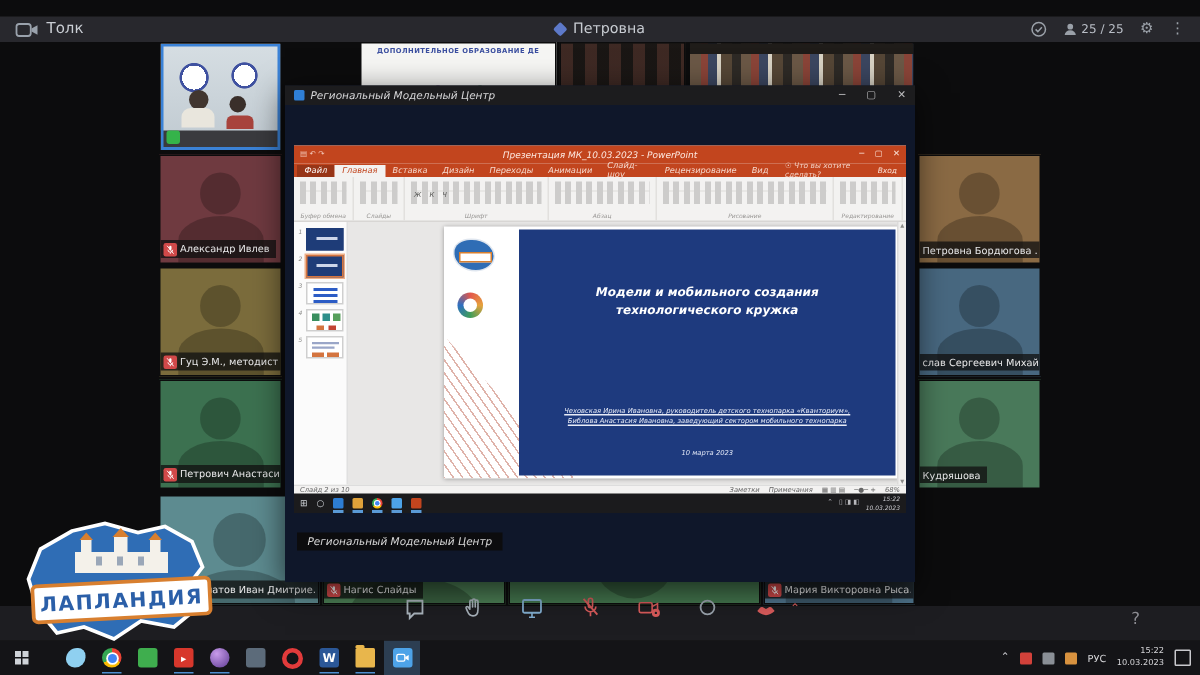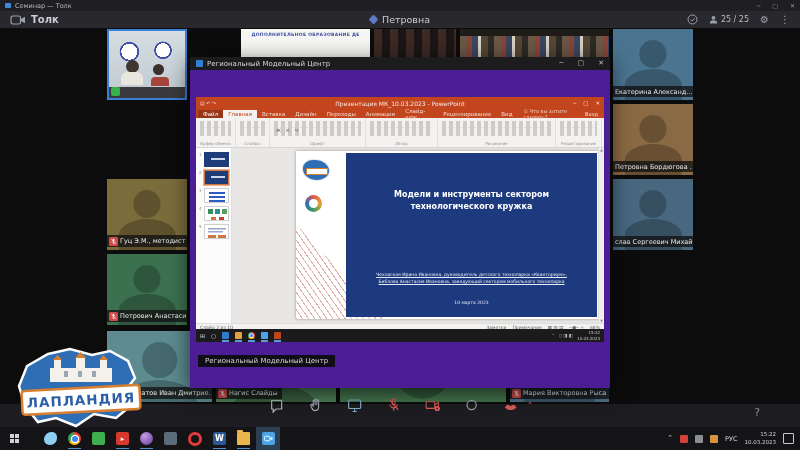--- a/index.html
+++ b/index.html
@@ -9,21 +9,21 @@
   
   .os-bar{position:absolute;left:0;top:0;width:800px;height:11px;background:#1f1f23;
     display:flex;align-items:center;padding:0 5px;box-sizing:border-box;}
   .os-app-icon{width:6px;height:5px;background:#3e8ad6;border-radius:1px;margin-right:4px;}
   .os-title{font-size:6.5px;color:#b6b8bd;}
   .os-ctrls{margin-left:auto;display:flex;gap:12px;color:#9b9da3;font-size:6px;line-height:1;}
 
   
   .app-bar{position:absolute;left:0;top:11px;width:800px;height:17px;background:#28282d;
     display:flex;align-items:center;padding:0 10px;box-sizing:border-box;}
-  .brand{display:flex;align-items:flex-end;gap:5px;color:#caced4;font-size:10px;font-weight:bold;}
+  .brand{display:flex;align-items:flex-end;gap:5px;color:#caced4;font-size:10px;font-weight:normal;}
   .center-title{position:absolute;left:50%;transform:translateX(-50%);display:flex;align-items:center;gap:5px;
     color:#c7cbd1;font-size:9.5px;}
   .gem{width:7px;height:7px;background:#5d79c9;border-radius:1.5px;transform:rotate(45deg);}
   .right-tools{margin-left:auto;display:flex;align-items:center;gap:11px;color:#a7abb2;}
   .count{font-size:8px;color:#b9bec6;display:flex;align-items:center;gap:3px;}
   .glyph{font-size:10px;line-height:1;color:#9aa0a8;}
 
   
   .stage{position:absolute;left:0;top:28px;width:800px;height:377px;background:#0c0c0d;z-index:1;}
   .tile{position:absolute;overflow:hidden;background:#2a2a2e;box-sizing:border-box;border:1px solid #0c0c0d;}
@@ -50,22 +50,22 @@
   .t-video-people::after{content:"";position:absolute;left:18%;top:60%;width:22px;height:13px;
     border-radius:6px 6px 0 0;background:#e9e6dd;box-shadow:28px 3px 0 -2px #a8433c;}
   .t-diagram{background:#f6f6f4;}
   .t-diagram .net{position:absolute;left:50%;top:55%;width:56px;height:40px;transform:translate(-50%,-50%);}
   .t-video-dark{background:repeating-linear-gradient(90deg,rgba(125,62,50,.28) 0 8px,rgba(0,0,0,.32) 8px 16px),#26211e;}
   .t-video-books{background:
     linear-gradient(#1f1c19 0 7px, rgba(0,0,0,0) 7px) ,
     repeating-linear-gradient(90deg,#6b5846 0 7px,#8a4438 7px 12px,#3b4660 12px 18px,#d8d2c4 18px 21px,#554636 21px 28px,#2e2a26 28px 34px);}
 
   
-  .sw{position:absolute;left:190px;top:57px;width:420px;height:331px;background:#4c1d95;z-index:20;
-    box-shadow:0 5px 20px rgba(0,0,0,.65);}
+  .sw{position:absolute;left:190px;top:57px;width:420px;height:331px;background:#0f172a;z-index:20;
+    box-shadow:0 5px 20px rgba(0,0,0,.65);font-style:italic;}
   .sw-titlebar{height:13px;background:#1c1c1e;display:flex;align-items:center;padding:0 6px;gap:4px;}
   .sw-icon{width:7px;height:7px;background:#2f7fd6;border-radius:1px;}
   .sw-title{font-size:7px;color:#d6d6d8;}
   .sw-ctrls{margin-left:auto;display:flex;gap:14px;color:#bcbcbe;font-size:7px;line-height:1;}
 
   .ppt{position:absolute;left:6px;top:40px;width:408px;height:232px;background:#f3f2f1;font-size:5px;}
   .ppt-title{height:12px;background:#c2451e;display:flex;align-items:center;padding:0 4px;color:#fde8e0;}
   .qat{display:flex;gap:3px;font-size:5px;color:#f4c9bb;}
   .ppt-title-text{position:absolute;left:50%;transform:translateX(-50%);font-size:6px;}
   .ppt-win-ctrls{margin-left:auto;display:flex;gap:7px;font-size:5.5px;color:#fbe3d8;}
@@ -170,29 +170,20 @@
   .tray-notif{width:9px;height:9px;border:1px solid #c9c9cd;border-radius:1px;}
 
   
   .lap-logo{position:absolute;left:14px;top:346px;z-index:50;}
 </style>
 </head>
 <body>
 
 <div class="screen">
 
-  <div class="os-bar">
-    <div class="os-app-icon"></div>
-    <div class="os-title">Семинар — Толк</div>
-    <div class="os-ctrls">
-      <span>─</span>
-      <span>▢</span>
-      <span>✕</span>
-    </div>
-  </div>
 
   <div class="app-bar">
     <div class="brand">
       <svg width="16" height="10" viewBox="0 0 16 10">
         <rect x="1" y="1" width="9.5" height="8" rx="1.8" fill="none" stroke="#9aa2ac" stroke-width="1.2"></rect>
         <path d="M11 4l4-2.2v6.4L11 6z" fill="#9aa2ac"></path>
       </svg>
       <span>Толк</span>
     </div>
     <div class="center-title">
@@ -242,70 +233,84 @@
       
       
     </div>
       <div class="tile t-video-books" style="left: 459px; top: 0px; width: 151px; height: 73px;">
       
       
       
       
       
     </div>
-      <div class="tile t-avatar" style="left: 612px; top: 0px; width: 82px; height: 73px; background: rgb(74, 116, 144);">
-      <div class="silhouette"></div>
-
-      <div class="tile-label">
-
-        <span class="tile-name">Екатерина Александ…</span>
-      </div>
-    </div>
-      <div class="tile t-avatar" style="left: 612px; top: 75px; width: 82px; height: 73px; background: rgb(138, 106, 68);">
-      <div class="silhouette"></div>
-
-      <div class="tile-label">
-
-        <span class="tile-name">Петровна Бордюгова …</span>
-      </div>
-    </div>
-      <div class="tile t-avatar" style="left: 106px; top: 150px; width: 82px; height: 73px; background: rgb(123, 108, 60);">
+      <div class="tile t-avatar" style="left: 106px; top: 75px; width: 82px; height: 73px; background: rgb(111, 58, 64);">
       <div class="silhouette"></div>
 
       <div class="tile-label">
         <span class="mic-off">
           <svg width="7" height="7" viewBox="0 0 10 10">
             <rect x="4" y="1.2" width="2.2" height="4.2" rx="1.1" fill="#fff"></rect>
             <path d="M2.8 5a2.3 2.3 0 004.6 0M5.1 7.3v1.5" stroke="#fff" stroke-width=".8" fill="none"></path>
             <line x1="2" y1="1.2" x2="8.2" y2="8.8" stroke="#fff" stroke-width=".9"></line>
           </svg>
         </span>
-        <span class="tile-name">Гуц Э.М., методист МУ"И…</span>
-      </div>
-    </div>
-      <div class="tile t-avatar" style="left: 612px; top: 150px; width: 82px; height: 73px; background: rgb(72, 104, 128);">
-      <div class="silhouette"></div>
-
-      <div class="tile-label">
-
-        <span class="tile-name">слав Сергеевич Михай…</span>
-      </div>
-    </div>
-      <div class="tile t-avatar" style="left: 106px; top: 225px; width: 82px; height: 73px; background: rgb(60, 113, 80);">
+        <span class="tile-name">Александр Ивлев</span>
+      </div>
+    </div>
+      <div class="tile t-avatar" style="left: 612px; top: 75px; width: 82px; height: 73px; background: rgb(138, 106, 68);">
+      <div class="silhouette"></div>
+
+      <div class="tile-label">
+
+        <span class="tile-name">Петровна Бордюгова …</span>
+      </div>
+    </div>
+      <div class="tile t-avatar" style="left: 106px; top: 150px; width: 82px; height: 73px; background: rgb(123, 108, 60);">
       <div class="silhouette"></div>
 
       <div class="tile-label">
         <span class="mic-off">
           <svg width="7" height="7" viewBox="0 0 10 10">
             <rect x="4" y="1.2" width="2.2" height="4.2" rx="1.1" fill="#fff"></rect>
             <path d="M2.8 5a2.3 2.3 0 004.6 0M5.1 7.3v1.5" stroke="#fff" stroke-width=".8" fill="none"></path>
             <line x1="2" y1="1.2" x2="8.2" y2="8.8" stroke="#fff" stroke-width=".9"></line>
           </svg>
         </span>
+        <span class="tile-name">Гуц Э.М., методист МУ"И…</span>
+      </div>
+    </div>
+      <div class="tile t-avatar" style="left: 612px; top: 150px; width: 82px; height: 73px; background: rgb(72, 104, 128);">
+      <div class="silhouette"></div>
+
+      <div class="tile-label">
+
+        <span class="tile-name">слав Сергеевич Михай…</span>
+      </div>
+    </div>
+      <div class="tile t-avatar" style="left: 106px; top: 225px; width: 82px; height: 73px; background: rgb(60, 113, 80);">
+      <div class="silhouette"></div>
+
+      <div class="tile-label">
+        <span class="mic-off">
+          <svg width="7" height="7" viewBox="0 0 10 10">
+            <rect x="4" y="1.2" width="2.2" height="4.2" rx="1.1" fill="#fff"></rect>
+            <path d="M2.8 5a2.3 2.3 0 004.6 0M5.1 7.3v1.5" stroke="#fff" stroke-width=".8" fill="none"></path>
+            <line x1="2" y1="1.2" x2="8.2" y2="8.8" stroke="#fff" stroke-width=".9"></line>
+          </svg>
+        </span>
         <span class="tile-name">Петрович Анастасия Юр…</span>
+      </div>
+    </div>
+      <div class="tile t-avatar" style="left: 612px; top: 225px; width: 82px; height: 73px; background: rgb(73, 121, 90);">
+      <div class="silhouette"></div>
+
+      <div class="tile-label">
+
+        <span class="tile-name">Кудряшова</span>
       </div>
     </div>
       <div class="tile t-avatar" style="left: 106px; top: 302px; width: 107px; height: 73px; background: rgb(93, 139, 144);">
       <div class="silhouette"></div>
 
       <div class="tile-label">
         <span class="mic-off">
           <svg width="7" height="7" viewBox="0 0 10 10">
             <rect x="4" y="1.2" width="2.2" height="4.2" rx="1.1" fill="#fff"></rect>
             <path d="M2.8 5a2.3 2.3 0 004.6 0M5.1 7.3v1.5" stroke="#fff" stroke-width=".8" fill="none"></path>
@@ -432,21 +437,21 @@
               <span class="tnum">5</span>
               <div class="thumb textbars"></div>
             </div>
           </div>
         <div class="canvas">
           <div class="slide">
             <div class="stripes"></div>
             <div class="slide-logo1"></div>
             <div class="slide-logo2"></div>
             <div class="bluebox">
-              <div class="slide-title">Модели и инструменты сектором технологического кружка</div>
+              <div class="slide-title">Модели и мобильного создания технологического кружка</div>
               <div class="credits">
                 <span>Чеховская Ирина Ивановна, руководитель детского технопарка «Кванториум»,</span>
                 <span>Библова Анастасия Ивановна, заведующий сектором мобильного технопарка</span>
               </div>
               <div class="slide-date">10 марта 2023</div>
             </div>
           </div>
           <div class="vscroll">
               <span>▲</span>
               <span>▼</span>

